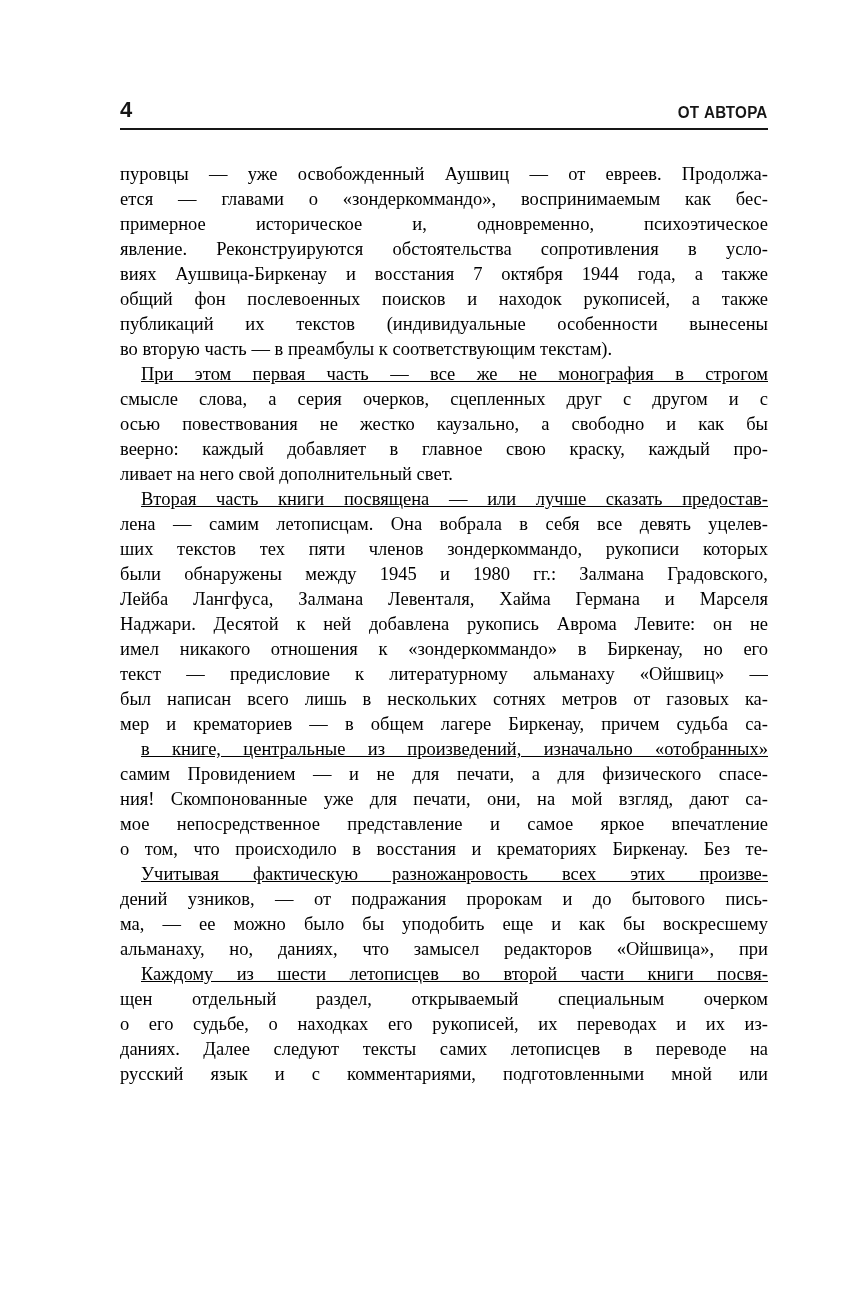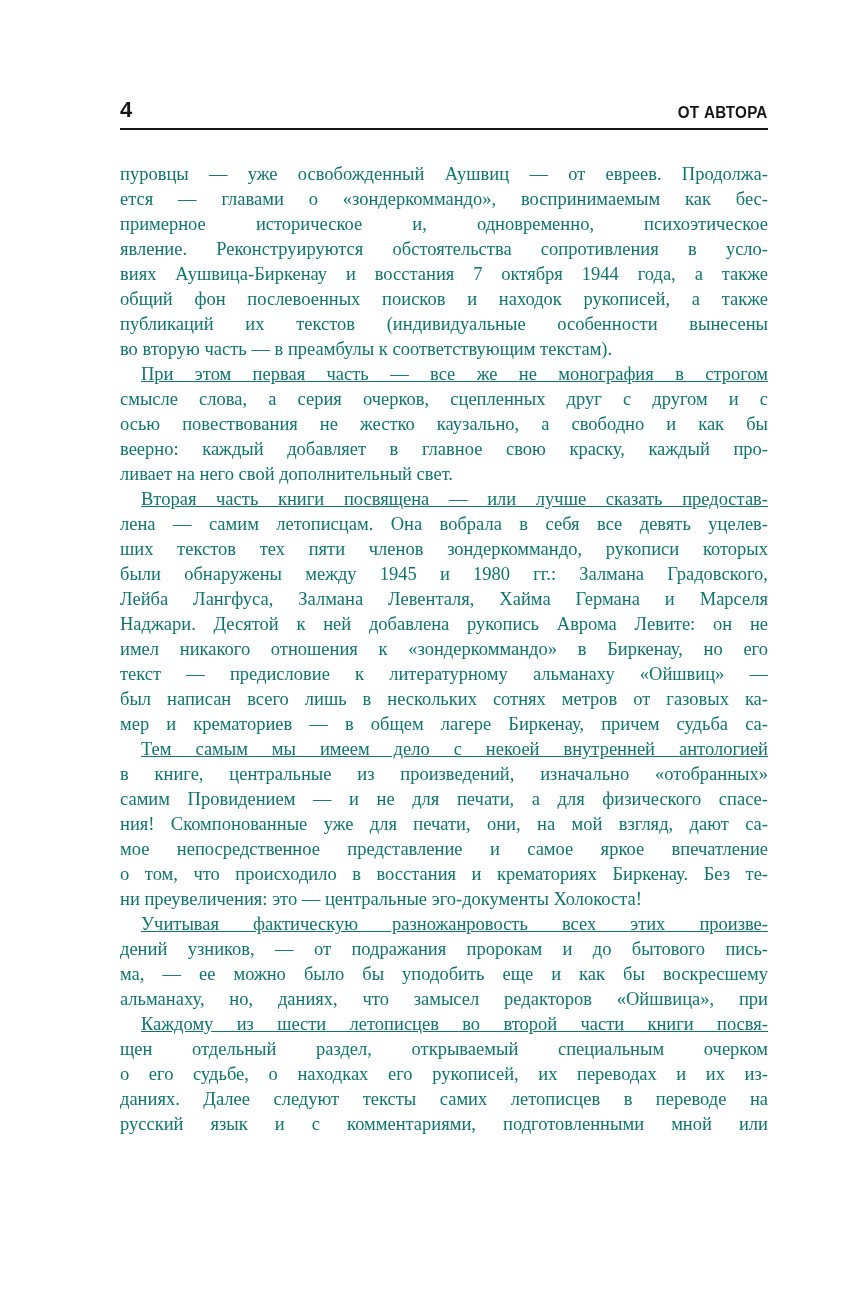--- a/index.html
+++ b/index.html
@@ -42,21 +42,21 @@
   .header-rule {
     height: 2px;
     background: #161616;
     margin-top: 7px;
   }
   .body-text {
     margin-top: 32px;
     font-family: "Liberation Serif", serif;
     font-size: 18.5px;
     line-height: 25px;
-    color: #0f766e;
+    color: #000000;
   }
   .line {
     height: 25px;
     overflow: hidden;
     text-align: justify;
     text-align-last: justify;
     white-space: normal;
   }
   .line.last {
     text-align-last: left;
@@ -100,27 +100,25 @@
           <div class="line">ших текстов тех пяти членов зондеркоммандо, рукописи которых</div>
           <div class="line">были обнаружены между 1945 и 1980 гг.: Залмана Градовского,</div>
           <div class="line">Лейба Лангфуса, Залмана Левенталя, Хайма Германа и Марселя</div>
           <div class="line">Наджари. Десятой к ней добавлена рукопись Аврома Левите: он не</div>
           <div class="line">имел никакого отношения к «зондеркоммандо» в Биркенау, но его</div>
           <div class="line">текст — предисловие к литературному альманаху «Ойшвиц» —</div>
           <div class="line">был написан всего лишь в нескольких сотнях метров от газовых ка-</div>
           <div class="line">мер и крематориев — в общем лагере Биркенау, причем судьба са-</div>
         </div>
         <div class="paragraph indent">
-          <div class="line">Тем самым мы имеем дело с некоей внутренней антологией</div>
           <div class="line">в книге, центральные из произведений, изначально «отобранных»</div>
           <div class="line">самим Провидением — и не для печати, а для физического спасе-</div>
           <div class="line">ния! Скомпонованные уже для печати, они, на мой взгляд, дают са-</div>
           <div class="line">мое непосредственное представление и самое яркое впечатление</div>
           <div class="line">о том, что происходило в восстания и крематориях Биркенау. Без те-</div>
-          <div class="line last">ни преувеличения: это — центральные эго-документы Холокоста!</div>
         </div>
         <div class="paragraph indent">
           <div class="line">Учитывая фактическую разножанровость всех этих произве-</div>
           <div class="line">дений узников, — от подражания пророкам и до бытового пись-</div>
           <div class="line">ма, — ее можно было бы уподобить еще и как бы воскресшему</div>
           <div class="line">альманаху, но, даниях, что замысел редакторов «Ойшвица», при</div>
         </div>
         <div class="paragraph indent">
           <div class="line">Каждому из шести летописцев во второй части книги посвя-</div>
           <div class="line">щен отдельный раздел, открываемый специальным очерком</div>

